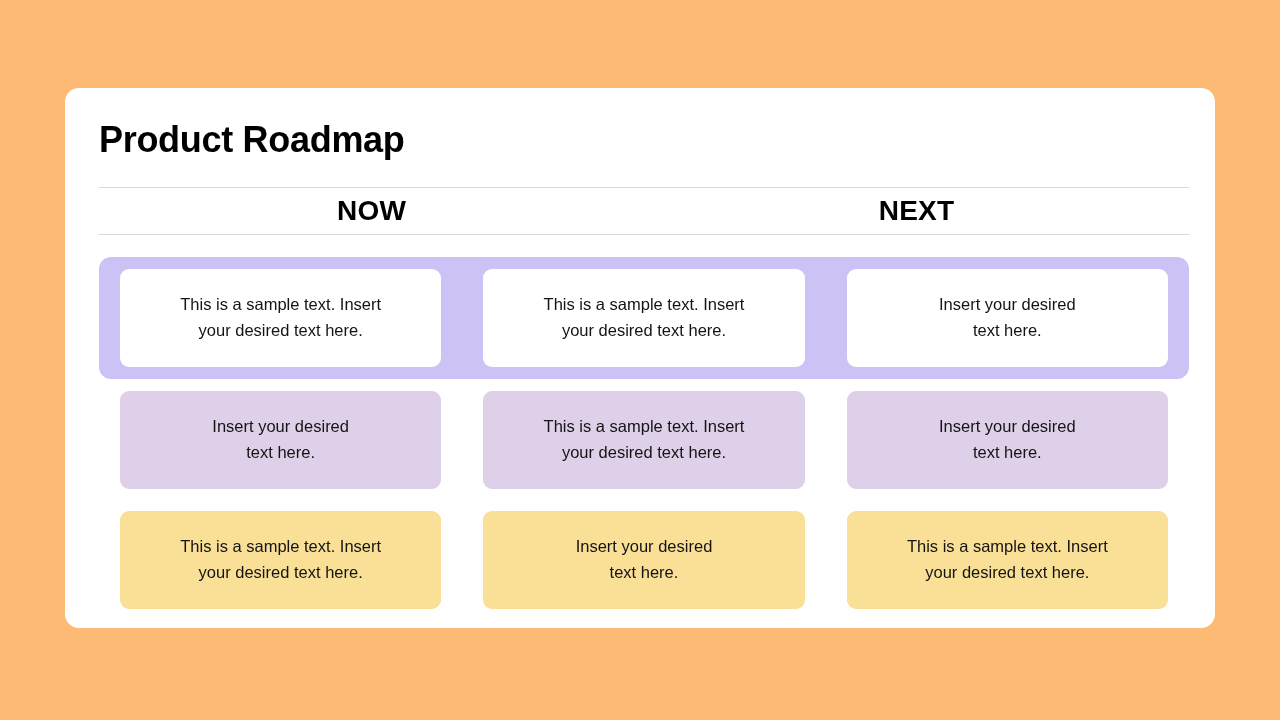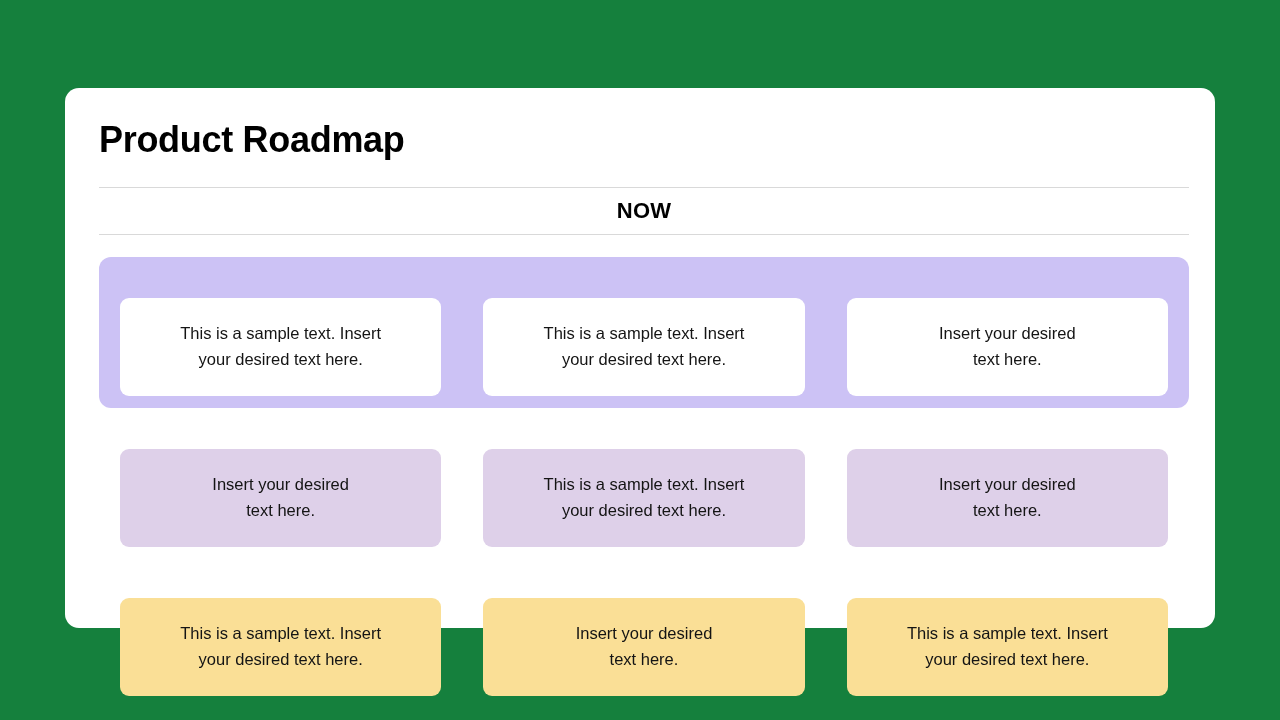--- a/index.html
+++ b/index.html
@@ -9,21 +9,21 @@
     height: 720px;
     background: #f1f1f1;
     font-family: "Liberation Sans", sans-serif;
     overflow: hidden;
   }
 
   .slide-stage {
     position: relative;
     width: 1280px;
     height: 720px;
-    background: #15803d;
+    background: #fdba74;
   }
 
   .slide-panel {
     position: absolute;
     left: 65px;
     top: 88px;
     width: 1150px;
     height: 540px;
     background: #ffffff;
     border-radius: 14px;
@@ -57,21 +57,21 @@
     display: flex;
     border-top: 1px solid #d9d9d9;
     border-bottom: 1px solid #d9d9d9;
   }
 
   .header-cell {
     flex: 1 1 0;
     display: flex;
     align-items: center;
     justify-content: center;
-    font-size: 22px;
+    font-size: 28px;
     font-weight: bold;
     color: #000000;
     letter-spacing: 0.2px;
   }
 
   .rows-area {
     position: absolute;
     left: 0;
     top: 169px;
     width: 1090px;
@@ -106,21 +106,20 @@
     height: 98px;
     border-radius: 9px;
     display: flex;
     align-items: center;
     justify-content: center;
     text-align: center;
     font-size: 16.5px;
     line-height: 1.55;
     color: #141414;
     padding: 8px 18px;
-    margin-top: 29px;
   }
 
   .card-white  { background: #ffffff; }
   .card-lilac  { background: #ded0e9; }
   .card-yellow { background: #fadf96; }
 
   .card-text {
     display: block;
     max-width: 100%;
     white-space: pre-line;
@@ -130,20 +129,21 @@
 <body>
 
 <div class="slide-stage">
   <div class="slide-panel">
     <div class="slide-inner">
 
       <div class="page-title">Product Roadmap</div>
 
       <div class="header-row">
         <div class="header-cell">NOW</div>
+        <div class="header-cell">NEXT</div>
       </div>
 
       <div class="rows-area">
 
         <div class="row-band" style="background:#ccc2f5;">
           <div class="cell">
             <div class="card card-white">
               <span class="card-text">This is a sample text. Insert
 your desired text here.</span>
             </div>

